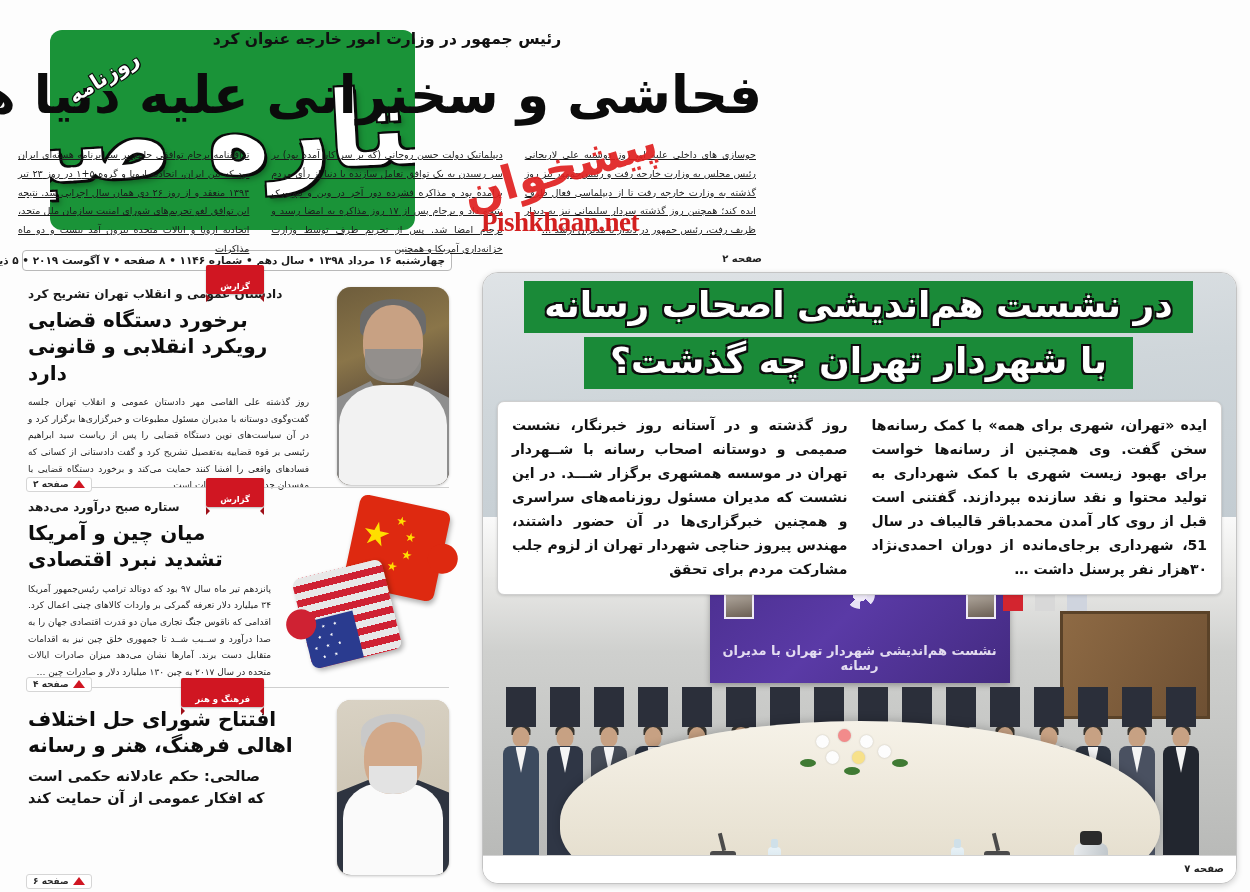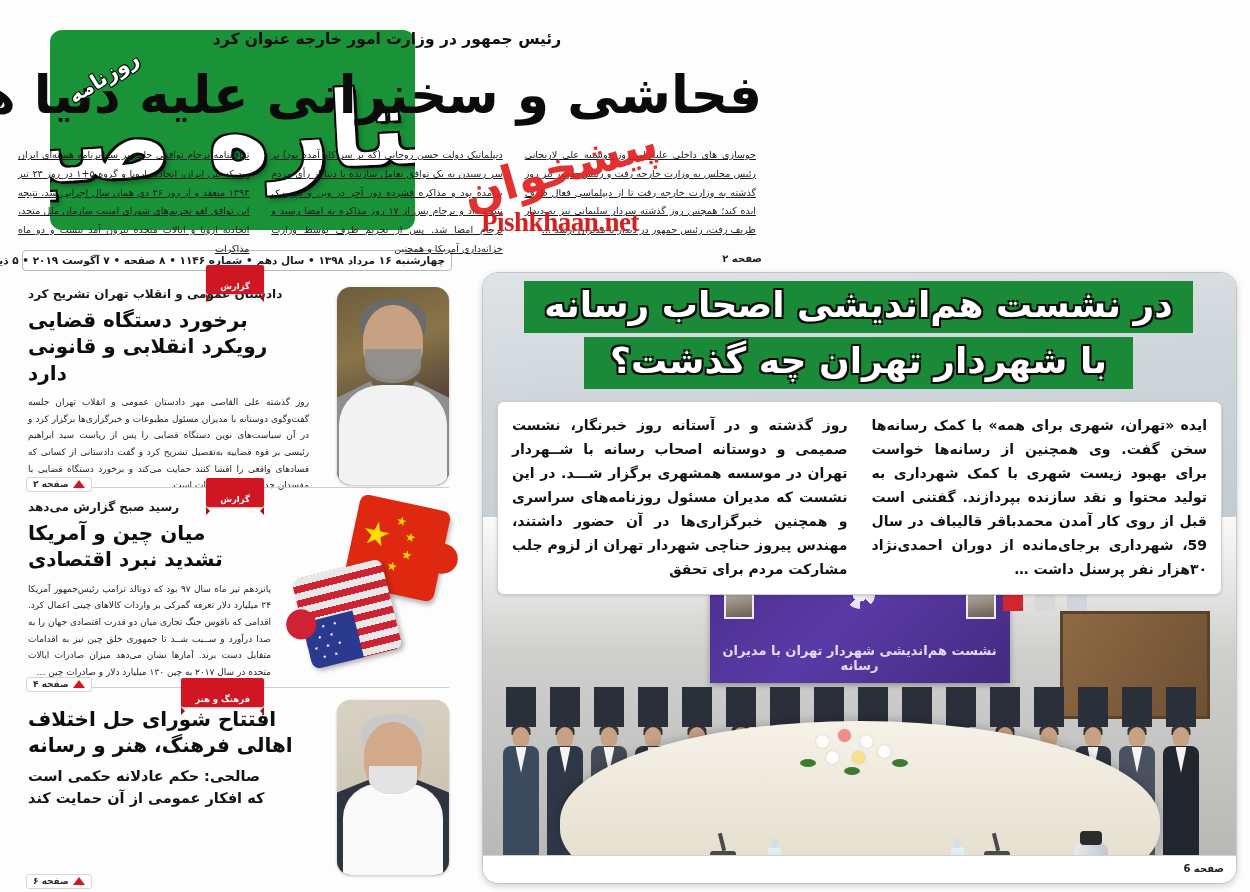--- a/index.html
+++ b/index.html
@@ -563,21 +563,21 @@
               <span class="st" style="left:24px;top:16px"></span>
                 <span class="st" style="left:6px;top:26px"></span>
               <span class="st" style="left:18px;top:26px"></span>
                 <span class="st" style="left:30px;top:26px"></span>
               <span class="st" style="left:12px;top:36px"></span>
                 <span class="st" style="left:24px;top:36px"></span>
             </div>
           </div>
         </div>
         <div class="side-text">
-          <div class="side-kicker">رسید صبح گزارش می‌دهد</div>
+          <div class="side-kicker">ستاره صبح درآورد می‌دهد</div>
           <div class="side-title">
             <div>میان چین و آمریکا</div>
             <div>تشدید نبرد اقتصادی</div>
           </div>
           <div class="side-body">پانزدهم تیر ماه سال ۹۷ بود که دونالد ترامپ رئیس‌جمهور آمریکا ۳۴ میلیارد دلار تعرفه گمرکی بر واردات کالاهای چینی اعمال کرد. اقدامی که ناقوس جنگ تجاری میان دو قدرت اقتصادی جهان را به صدا درآورد و ســبب شــد تا جمهوری خلق چین نیز به اقدامات متقابل دست برند. آمارها نشان می‌دهد میزان صادرات ایالات متحده در سال ۲۰۱۷ به چین ۱۳۰ میلیارد دلار و صادرات چین …</div>
         </div>
       </div>
     </div>
 
     <div class="side-item" style="height:190px;">
@@ -616,21 +616,21 @@
 
     <div class="mp-photo-top"></div>
 
     <div class="green-band-wrap">
       <div class="green-band">در نشست هم‌اندیشی اصحاب رسانه</div><br>
       <div class="green-band b2">با شهردار تهران چه گذشت؟</div>
     </div>
 
     <div class="lede-box">
       <div class="lede-cols">
-        <div class="lede-col">ایده «تهران، شهری برای همه» با کمک رسانه‌ها سخن گفت. وی همچنین از رسانه‌ها خواست برای بهبود زیست شهری با کمک شهرداری به تولید محتوا و نقد سازنده بپردازند. گفتنی است قبل از روی کار آمدن محمدباقر قالیباف در سال 59، شهرداری برجای‌مانده از دوران احمدی‌نژاد ۳۰هزار نفر پرسنل داشت …</div>
+        <div class="lede-col">ایده «تهران، شهری برای همه» با کمک رسانه‌ها سخن گفت. وی همچنین از رسانه‌ها خواست برای بهبود زیست شهری با کمک شهرداری به تولید محتوا و نقد سازنده بپردازند. گفتنی است قبل از روی کار آمدن محمدباقر قالیباف در سال 51، شهرداری برجای‌مانده از دوران احمدی‌نژاد ۳۰هزار نفر پرسنل داشت …</div>
         <div class="lede-col">روز گذشته و در آستانه روز خبرنگار، نشست صمیمی و دوستانه اصحاب رسانه با شــهردار تهران در موسسه همشهری برگزار شـــد. در این نشست که مدیران مسئول روزنامه‌های سراسری و همچنین خبرگزاری‌ها در آن حضور داشتند، مهندس پیروز حناچی شهردار تهران از لزوم جلب مشارکت مردم برای تحقق</div>
       </div>
     </div>
 
     <div class="mp-photo">
       <div class="room"></div>
       <div class="ceiling">
         <span class="spot" style="left:90px"></span>
           <span class="spot" style="left:190px"></span>
         <span class="spot" style="left:290px"></span>
@@ -783,17 +783,17 @@
         <span class="mic" style="right:150px"></span>
         <span class="bottle" style="left:208px"></span>
         <span class="bottle" style="right:196px"></span>
 
         <span class="flask" style="right:52px"></span>
 
       </div>
     </div>
 
     <div class="mp-footer">
-      <span class="mp-pageref">صفحه 6</span>
+      <span class="mp-pageref">صفحه ۷</span>
     </div>
   </div>
 
 </div>
 
 </body></html>

